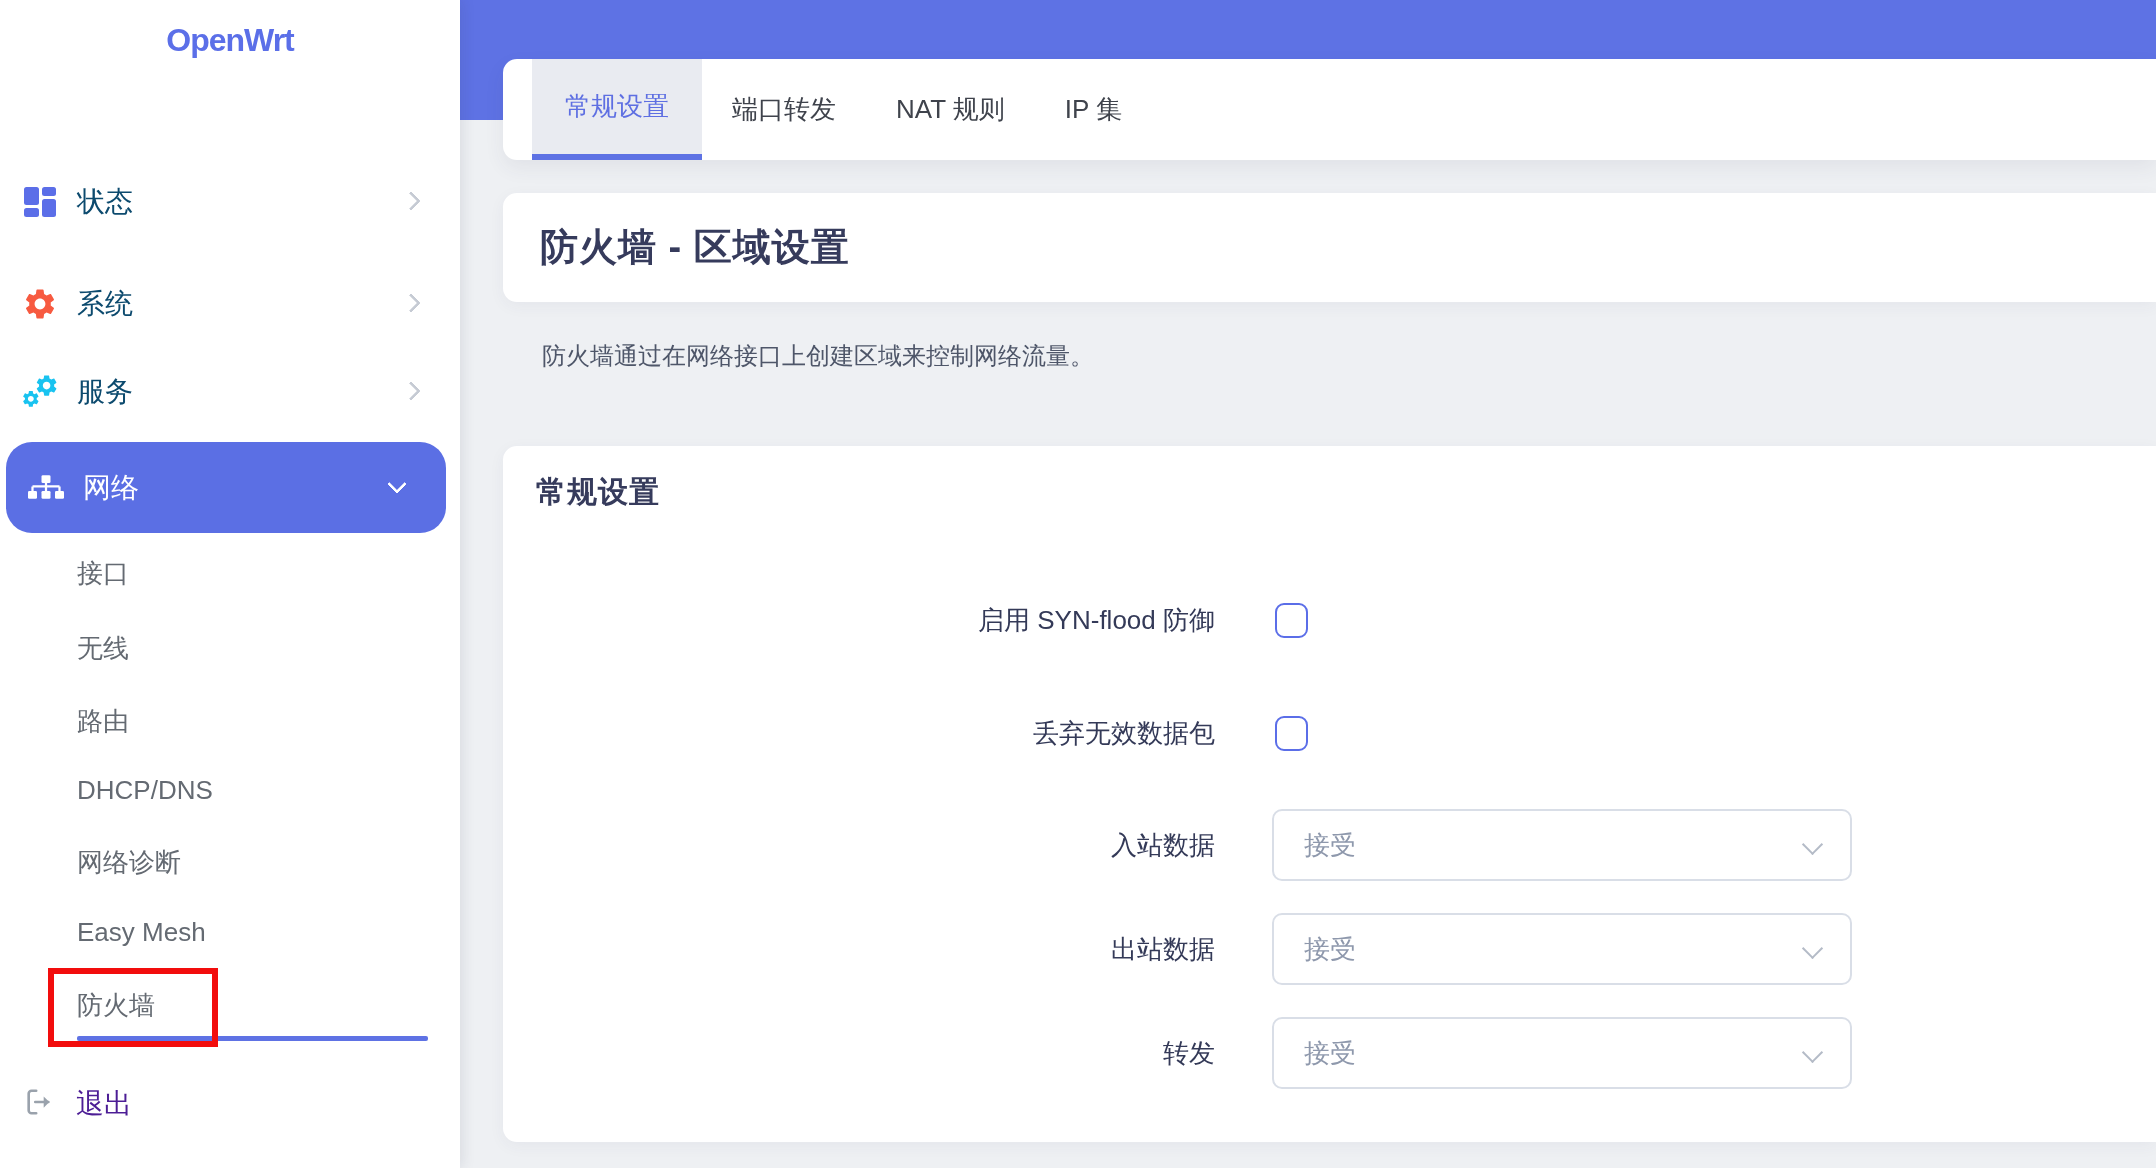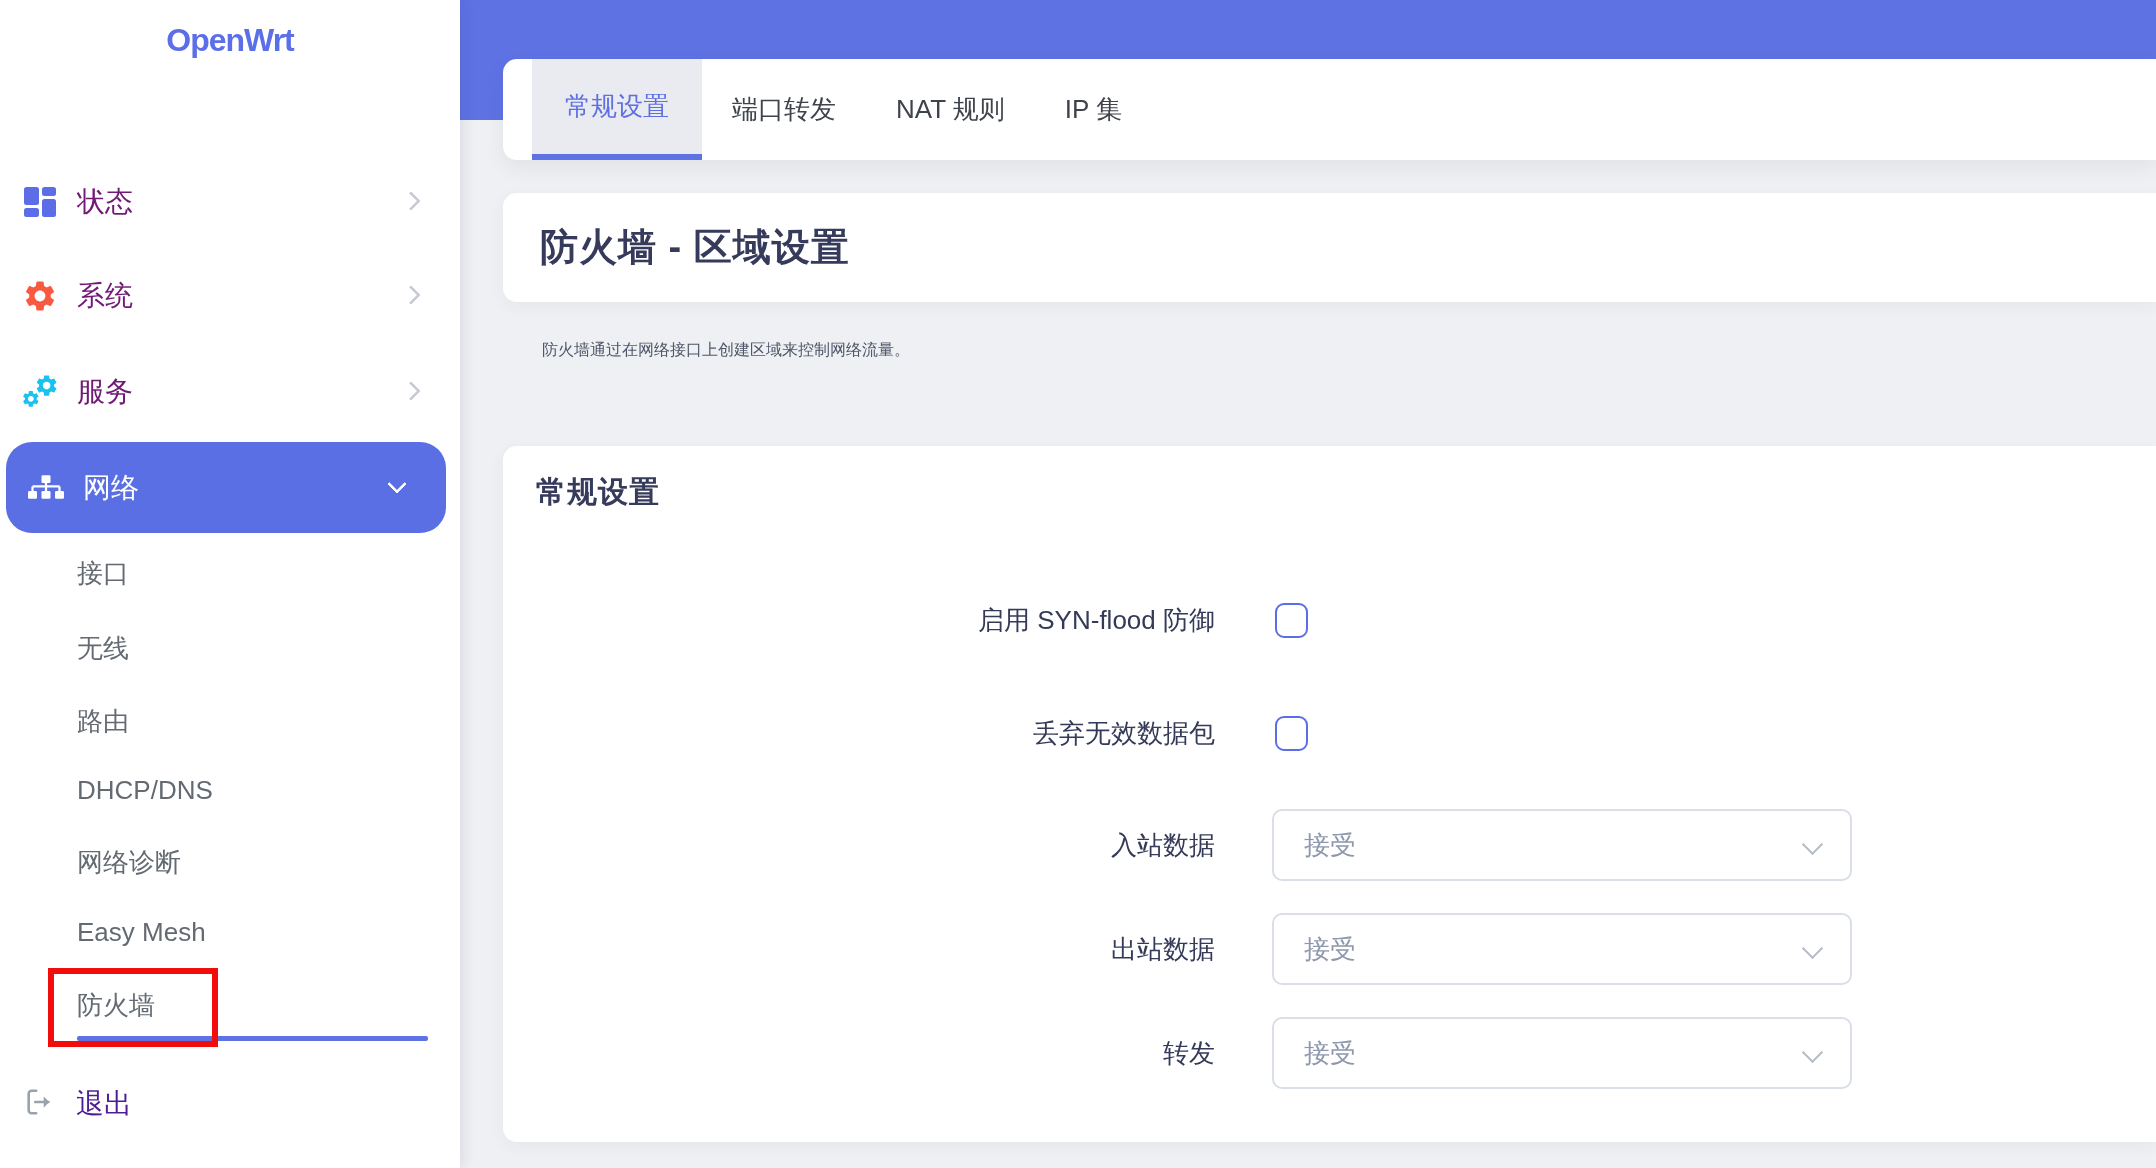--- a/index.html
+++ b/index.html
@@ -8,21 +8,21 @@
 
   
   .sidebar{position:absolute;left:0;top:0;width:460px;height:1168px;background:#ffffff;
            box-shadow:3px 0 12px rgba(40,50,80,.10);z-index:5;}
   .logo{position:absolute;top:22px;left:0;width:100%;text-align:center;
         font-size:32px;font-weight:800;color:#5b6fe8;letter-spacing:-1px;}
   .nav-item{position:absolute;left:0;width:460px;height:60px;cursor:pointer;}
   .nav-item .ic{position:absolute;left:21px;top:50%;transform:translateY(-50%);
                 width:38px;height:38px;display:flex;align-items:center;justify-content:center;}
   .nav-item .lbl{position:absolute;left:77px;top:50%;transform:translateY(-50%);
-                 font-size:28px;color:#701a75;white-space:nowrap;}
+                 font-size:28px;color:#0c4a6e;white-space:nowrap;}
   .chev{position:absolute;right:42px;top:50%;width:11px;height:11px;margin-top:-8px;
         border-top:3.5px solid #c6cbd4;border-right:3.5px solid #c6cbd4;border-radius:2px;
         transform:rotate(45deg);}
   .nav-item.active{left:6px;width:440px;height:91px;background:#5b6fe4;border-radius:26px;}
   .nav-item.active .lbl{color:#ffffff;font-weight:500;}
   .nav-item.active .chev{border-color:#ffffff;transform:rotate(135deg);margin-top:-11px;}
   .masonry{display:flex;gap:3px;width:32px;height:31px;}
   .masonry .col{display:flex;flex-direction:column;gap:3px;flex:1;}
   .masonry i{display:block;border-radius:2.5px;background:#5b6ee8;}
   .m-tall{height:18px;} .m-short{height:9px;}
@@ -43,21 +43,21 @@
           display:flex;align-items:stretch;padding-left:29px;z-index:3;}
   .tab{display:flex;align-items:center;padding:0 30px;font-size:26px;color:#3f434c;
        cursor:pointer;white-space:nowrap;}
   .tab.active{background:#e9ebf1;color:#5e6fe2;border-bottom:6px solid #5e72e4;padding:0 33px;}
 
   
   .title-card{position:absolute;left:503px;right:0;top:193px;height:109px;background:#ffffff;
               border-radius:14px 0 0 14px;box-shadow:0 4px 16px rgba(50,60,90,.05);
               display:flex;align-items:center;}
   .title-card h1{margin:0 0 0 37px;font-size:38px;color:#363b5c;font-weight:700;letter-spacing:1px;}
-  .desc{position:absolute;left:542px;top:340px;font-size:16px;color:#4e5669;}
+  .desc{position:absolute;left:542px;top:340px;font-size:24px;color:#4e5669;}
   .form-card{position:absolute;left:503px;right:0;top:446px;height:696px;background:#ffffff;
              border-radius:14px 0 0 14px;box-shadow:0 4px 16px rgba(50,60,90,.05);}
   .form-card h2{position:absolute;left:33px;top:26px;margin:0;font-size:30px;
                 color:#363b5c;font-weight:700;letter-spacing:1px;}
   .frow{position:absolute;left:0;right:0;display:flex;align-items:center;}
   .flabel{flex:0 0 712px;width:712px;text-align:right;font-size:26px;color:#343a58;
           font-weight:500;white-space:nowrap;}
   .checkbox{width:29px;height:31px;border:2.5px solid #5b6ee8;border-radius:9px;
             background:#fff;margin-left:60px;cursor:pointer;}
   .select{position:relative;width:580px;height:72px;margin-left:57px;border:2px solid #d9dee7;
@@ -133,21 +133,21 @@
               </span>
               <span class="col">
                 <i class="m-short"></i>
                 <i class="m-tall"></i>
               </span>
             </span>
           </span>
           <span class="lbl">状态</span>
           <span class="chev"></span>
         </div>
-        <div class="nav-item" style="top: 266px; text-decoration: underline;">
+        <div class="nav-item" style="top: 274px; text-decoration: underline;">
           <span class="ic">
             <svg width="36" height="36" viewBox="0 0 24 24">
               <path fill="#f75a40" d="M19.14 12.94c.04-.3.06-.61.06-.94 0-.32-.02-.64-.07-.94l2.03-1.58c.18-.14.23-.41.12-.61l-1.92-3.32c-.12-.22-.37-.29-.59-.22l-2.39.96c-.5-.38-1.03-.7-1.62-.94l-.36-2.54c-.04-.24-.24-.41-.48-.41h-3.84c-.24 0-.43.17-.47.41l-.36 2.54c-.59.24-1.13.57-1.62.94l-2.39-.96c-.22-.08-.47 0-.59.22L2.74 8.87c-.12.21-.08.47.12.61l2.03 1.58c-.05.3-.09.63-.09.94s.02.64.07.94l-2.03 1.58c-.18.14-.23.41-.12.61l1.92 3.32c.12.22.37.29.59.22l2.39-.96c.5.38 1.03.7 1.62.94l.36 2.54c.05.24.24.41.48.41h3.84c.24 0 .44-.17.47-.41l.36-2.54c.59-.24 1.13-.56 1.62-.94l2.39.96c.22.08.47 0 .59-.22l1.92-3.32c.12-.22.07-.47-.12-.61l-2.01-1.58zM12 15.6c-1.98 0-3.6-1.62-3.6-3.6s1.62-3.6 3.6-3.6 3.6 1.62 3.6 3.6-1.62 3.6-3.6 3.6z"></path>
             </svg>
           </span>
           <span class="lbl">系统</span>
           <span class="chev"></span>
         </div>
         <div class="nav-item" style="top: 362px;">
           <span class="ic">

